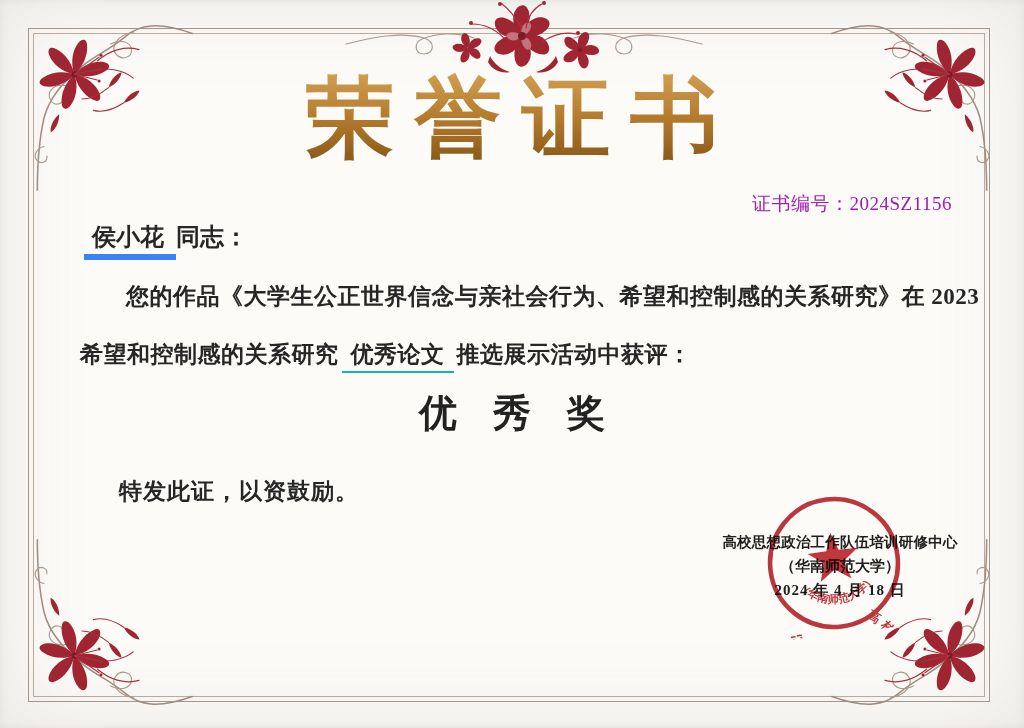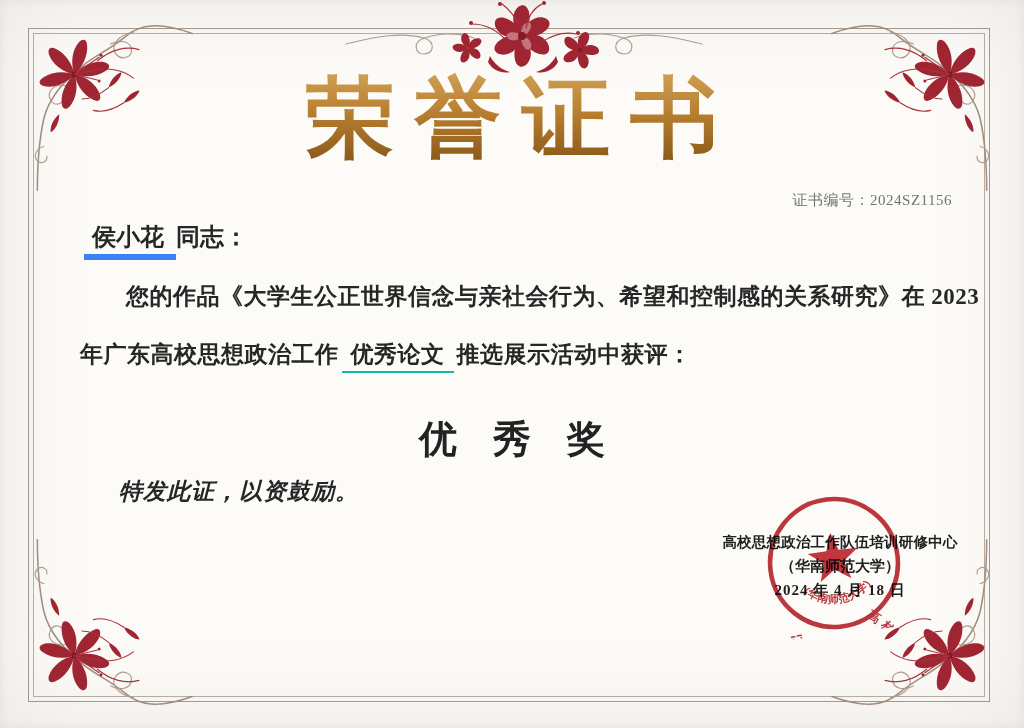--- a/index.html
+++ b/index.html
@@ -21,32 +21,32 @@
   .bouquet{position:absolute;left:344px;top:-2px;width:360px;height:78px;}
   
   .title{
     position:absolute;left:0;right:0;top:68px;text-align:center;
     font-family:"DejaVu Sans","Liberation Sans",sans-serif;font-weight:900;
     font-size:88px;line-height:100px;letter-spacing:20px;text-indent:20px;
     background:linear-gradient(180deg,#d3a356 0%,#b57c2e 48%,#845416 100%);
     -webkit-background-clip:text;background-clip:text;color:transparent;
   }
   
-  .serial{position:absolute;right:72px;top:191px;font-size:15px;color:#737373;letter-spacing:.5px;}
+  .serial{position:absolute;right:72px;top:191px;font-size:19px;color:#a21caf;letter-spacing:.5px;}
   
   .bodytext{color:#262626;font-weight:600;}
   .name-line{position:absolute;left:84px;top:221px;font-size:24px;}
   .u-name{display:inline-block;border-bottom:6px solid #3b82f6;padding:0 12px 1px 8px;}
   .salut{}
   .line1{position:absolute;left:126px;top:281px;font-size:23px;letter-spacing:.5px;white-space:nowrap;text-align:center;}
   .line2{position:absolute;left:80px;top:331px;font-size:23px;letter-spacing:.5px;white-space:nowrap;}
   .u-blank{display:inline-block;border-bottom:2px solid #14b8a6;padding:0 9px 1px 9px;margin:8px 3px;}
-  .award{position:absolute;left:0;right:0;top:414px;text-align:center;font-size:38px;
+  .award{position:absolute;left:0;right:0;top:388px;text-align:center;font-size:38px;
          letter-spacing:36px;text-indent:36px;font-weight:600;color:#222;}
-  .closing{position:absolute;left:119px;top:476px;font-size:23px;letter-spacing:1px;font-style:italic;}
+  .closing{position:absolute;left:119px;top:476px;font-size:23px;letter-spacing:1px;}
   
   .issuer{position:absolute;left:712px;top:531px;width:256px;text-align:center;
           color:#1f1f1f;font-weight:700;}
   .issuer .l1{font-size:14.5px;line-height:23px;letter-spacing:.2px;white-space:nowrap;}
   .issuer .l2{font-size:15px;line-height:24px;}
   .issuer .l3{font-size:15px;line-height:24px;letter-spacing:1px;}
   
   .seal{position:absolute;left:763px;top:492px;width:142px;height:142px;
         mix-blend-mode:multiply;opacity:.92;transform:rotate(-7deg);}
   .vine{fill:none;stroke:#a08d80;stroke-width:1.6;stroke-linecap:round;}
@@ -156,21 +156,21 @@
     <path class="petal" d="M212 58 C208 66 200 72 192 74 C200 76 210 72 214 64 Z"></path>
   </svg>
 
   <div class="title">荣誉证书</div>
 
   <div class="serial"><span>证书编号：</span><span>2024SZ1156</span></div>
 
   <div class="name-line bodytext"><span class="u-name">侯小花</span><span class="salut">同志：</span></div>
 
   <div class="line1 bodytext">您的作品《大学生公正世界信念与亲社会行为、希望和控制感的关系研究》在 2023</div>
-  <div class="line2 bodytext"><span>年广东高校思想政治工作</span><span class="u-blank">优秀论文</span><span>推选展示活动中获评：</span></div>
+  <div class="line2 bodytext"><span>希望和控制感的关系研究</span><span class="u-blank">优秀论文</span><span>推选展示活动中获评：</span></div>
 
   <div class="award">优秀奖</div>
 
   <div class="closing bodytext">特发此证，以资鼓励。</div>
 
   <div class="issuer">
     <div class="l1">高校思想政治工作队伍培训研修中心</div>
     <div class="l2">（华南师范大学）</div>
     <div class="l3">2024 年 4 月 18 日</div>
   </div>

